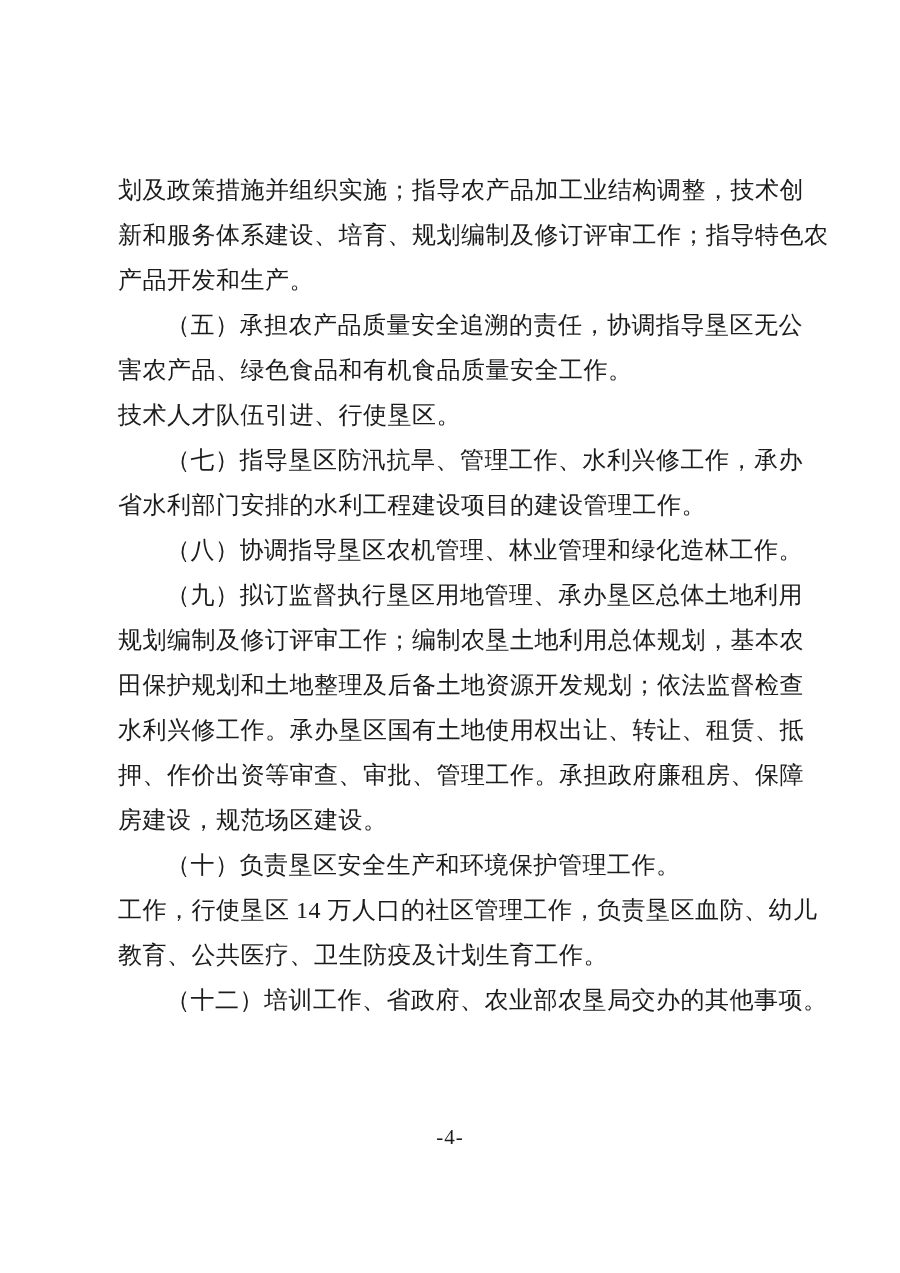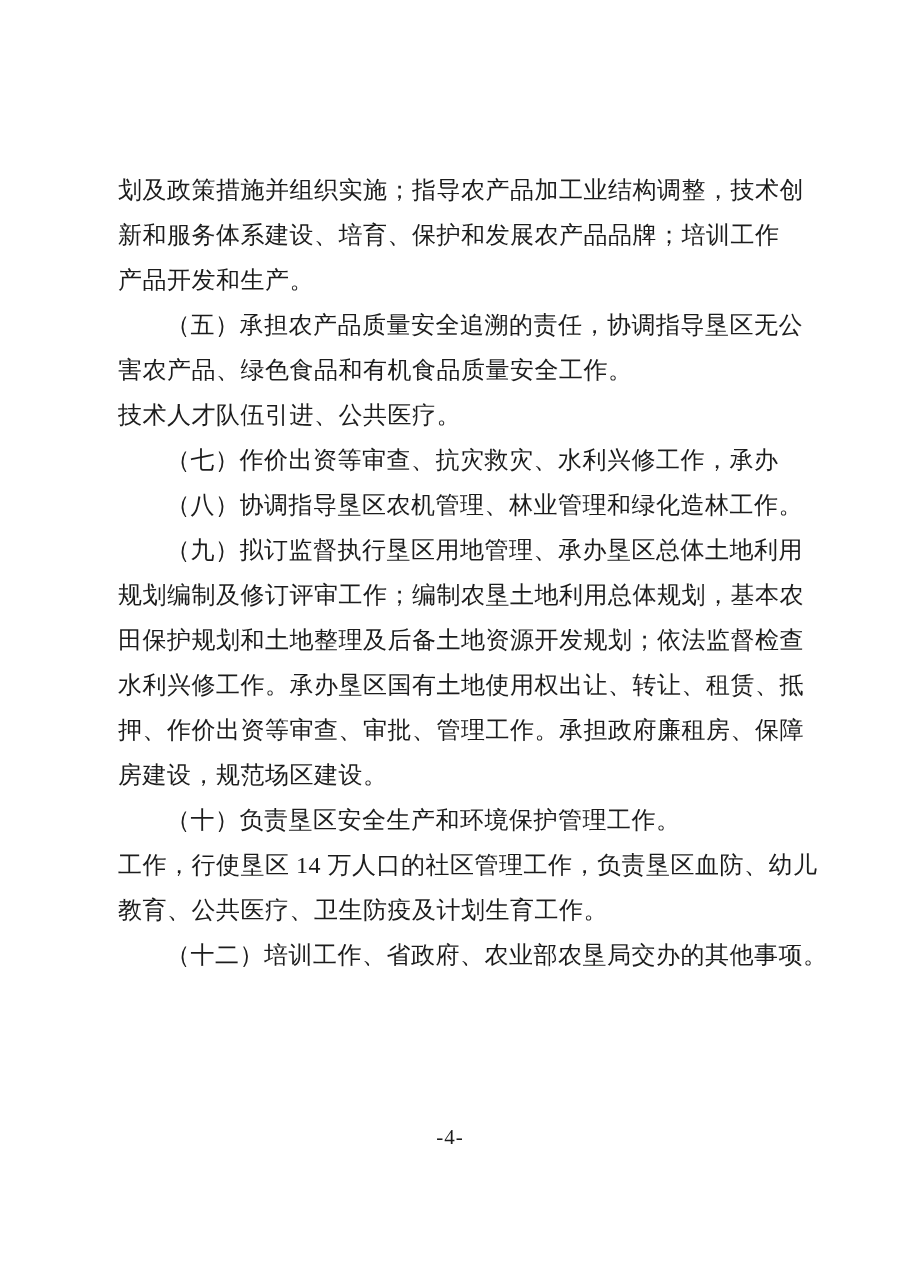--- a/index.html
+++ b/index.html
@@ -48,26 +48,27 @@
     color: #1c1c1c;
   }
 </style>
 </head>
 <body>
 
 <div class="page">
   <div class="content">
 
   <div class="line">划及政策措施并组织实施；指导农产品加工业结构调整，技术创</div>
-      <div class="line">新和服务体系建设、培育、保护和发展农产品品牌；培训工作</div>
+      <div class="line">新和服务体系建设、培育、规划编制及修订评审工作；指导特色农</div>
       <div class="line">产品开发和生产。</div>
       <div class="line indent">（五）承担农产品质量安全追溯的责任，协调指导垦区无公</div>
       <div class="line">害农产品、绿色食品和有机食品质量安全工作。</div>
-      <div class="line">技术人才队伍引进、公共医疗。</div>
-      <div class="line indent">（七）作价出资等审查、抗灾救灾、水利兴修工作，承办</div>
+      <div class="line">技术人才队伍引进、行使垦区。</div>
+      <div class="line indent">（七）指导垦区防汛抗旱、管理工作、水利兴修工作，承办</div>
+      <div class="line">省水利部门安排的水利工程建设项目的建设管理工作。</div>
       <div class="line indent">（八）协调指导垦区农机管理、林业管理和绿化造林工作。</div>
       <div class="line indent">（九）拟订监督执行垦区用地管理、承办垦区总体土地利用</div>
       <div class="line">规划编制及修订评审工作；编制农垦土地利用总体规划，基本农</div>
       <div class="line">田保护规划和土地整理及后备土地资源开发规划；依法监督检查</div>
       <div class="line">水利兴修工作。承办垦区国有土地使用权出让、转让、租赁、抵</div>
       <div class="line">押、作价出资等审查、审批、管理工作。承担政府廉租房、保障</div>
       <div class="line">房建设，规范场区建设。</div>
       <div class="line indent">（十）负责垦区安全生产和环境保护管理工作。</div>
       <div class="line">工作，行使垦区 14 万人口的社区管理工作，负责垦区血防、幼儿</div>
       <div class="line">教育、公共医疗、卫生防疫及计划生育工作。</div>

